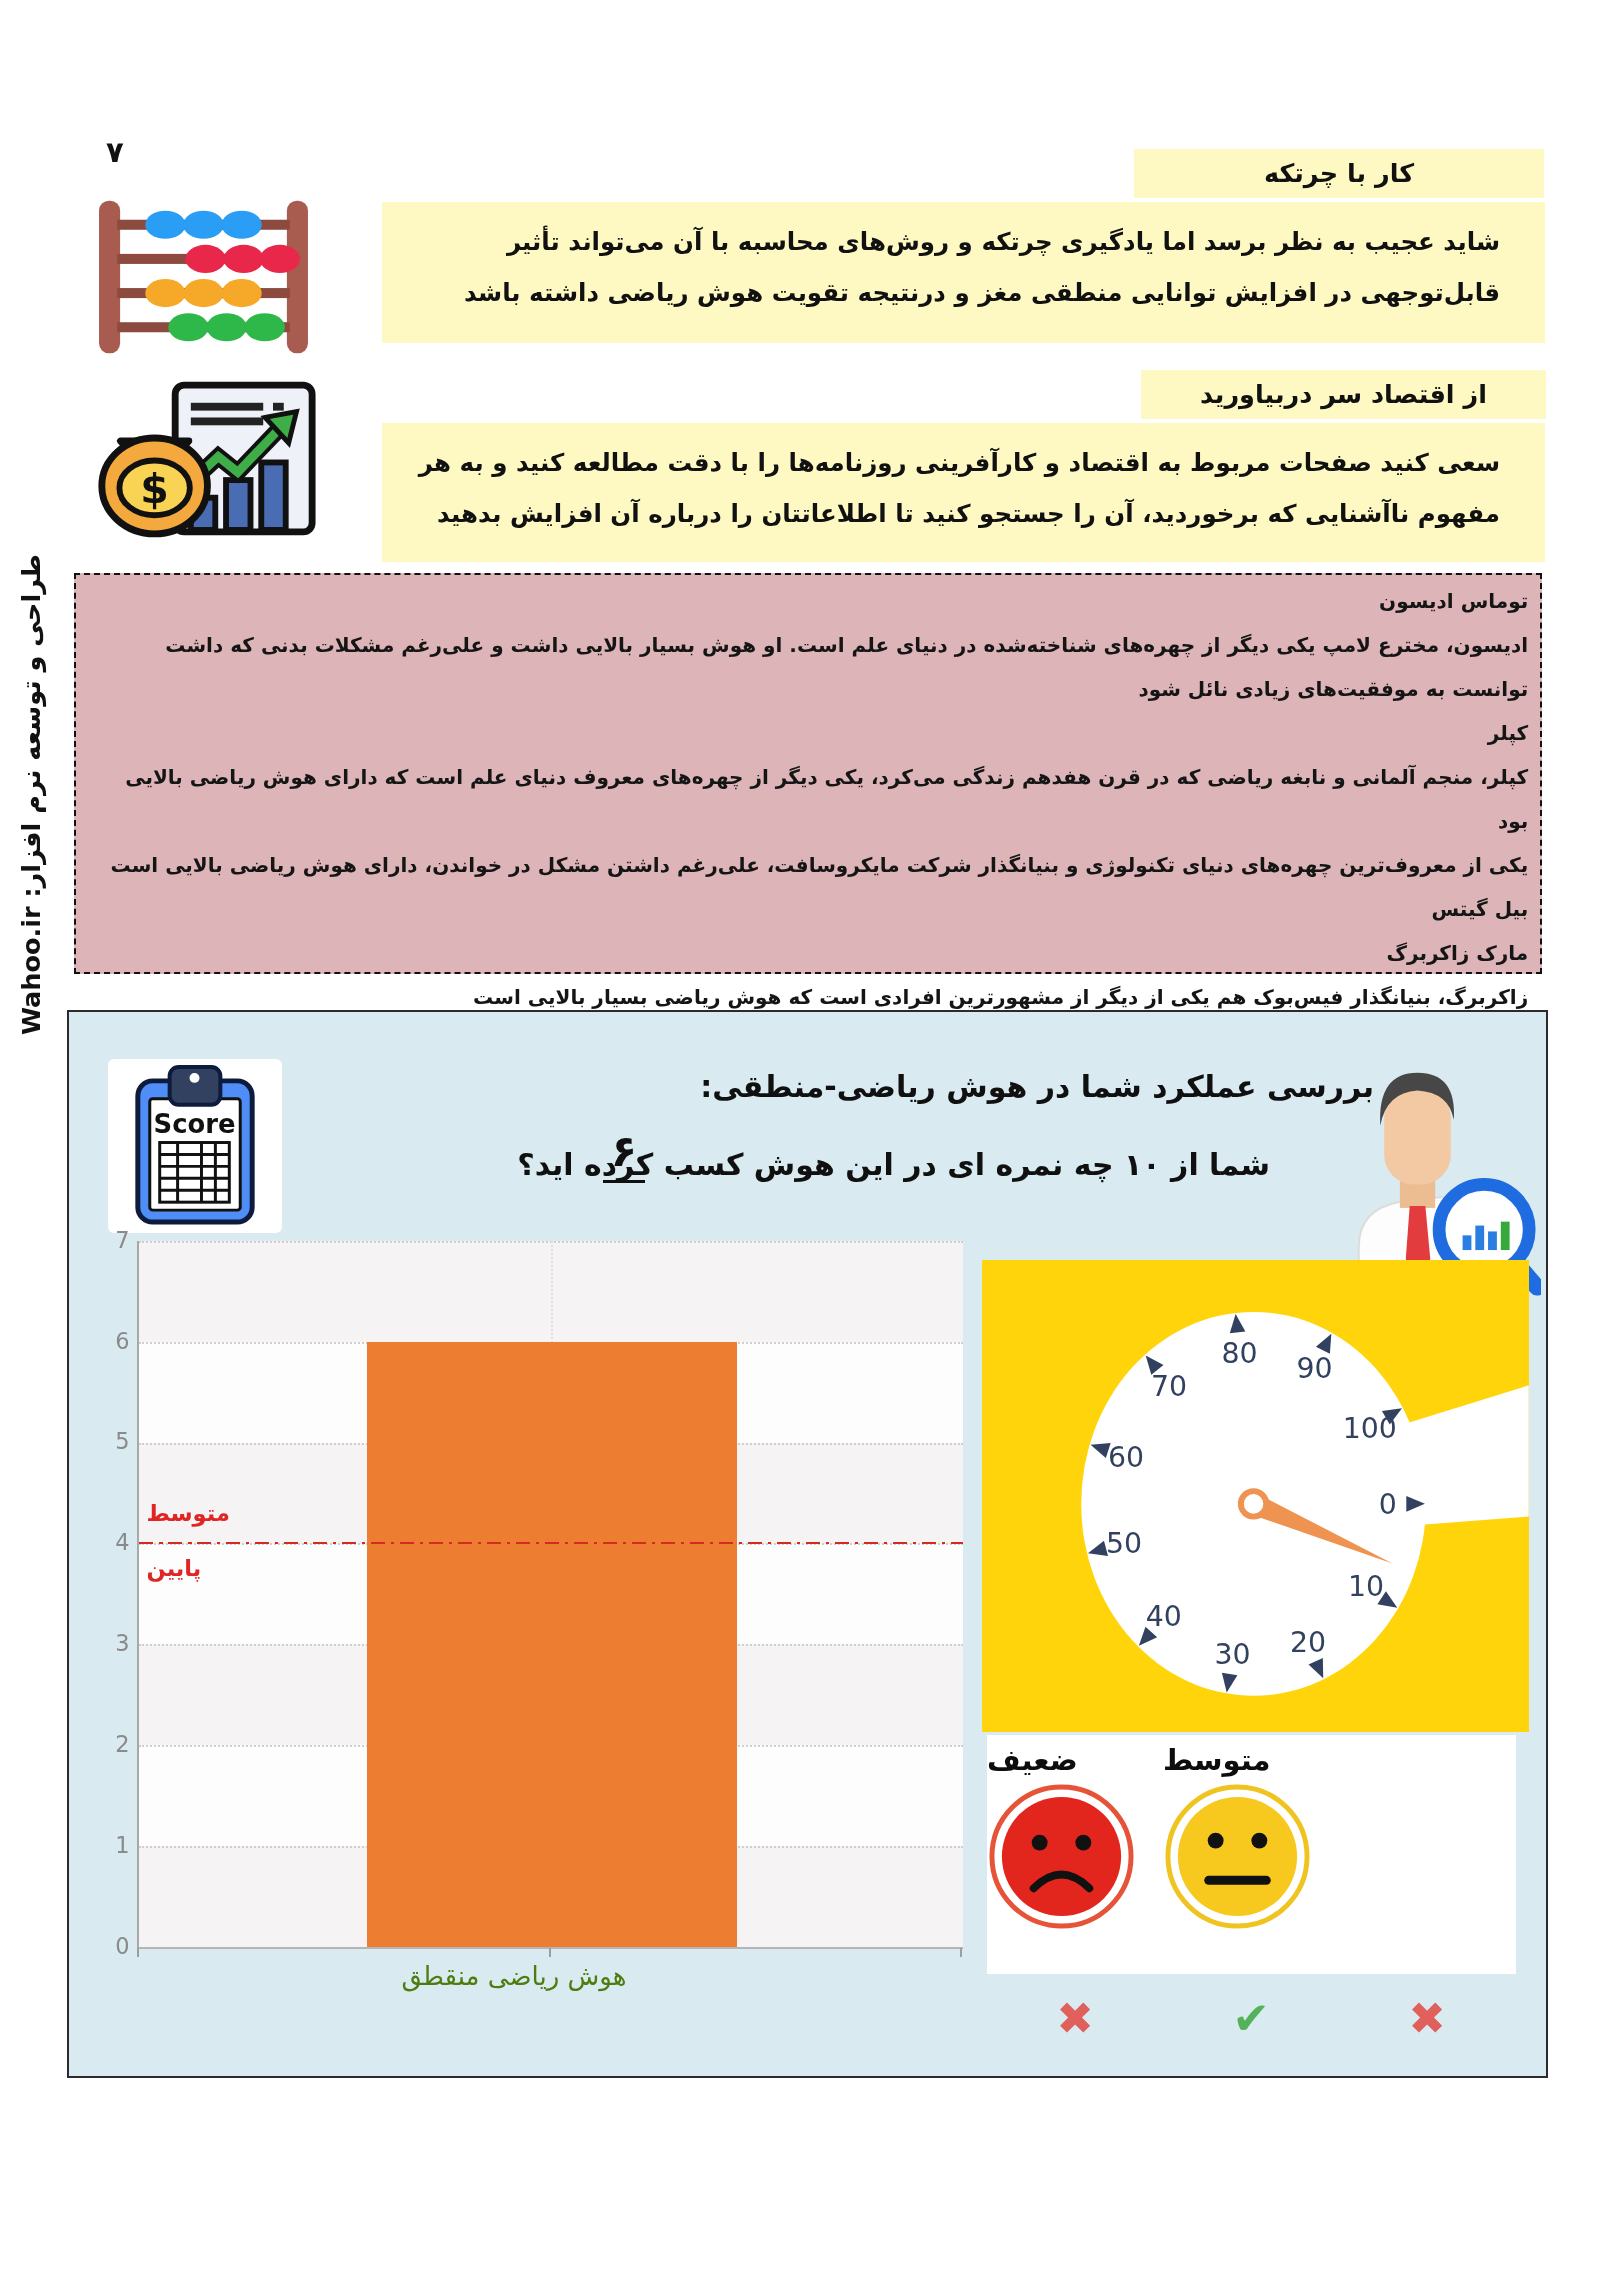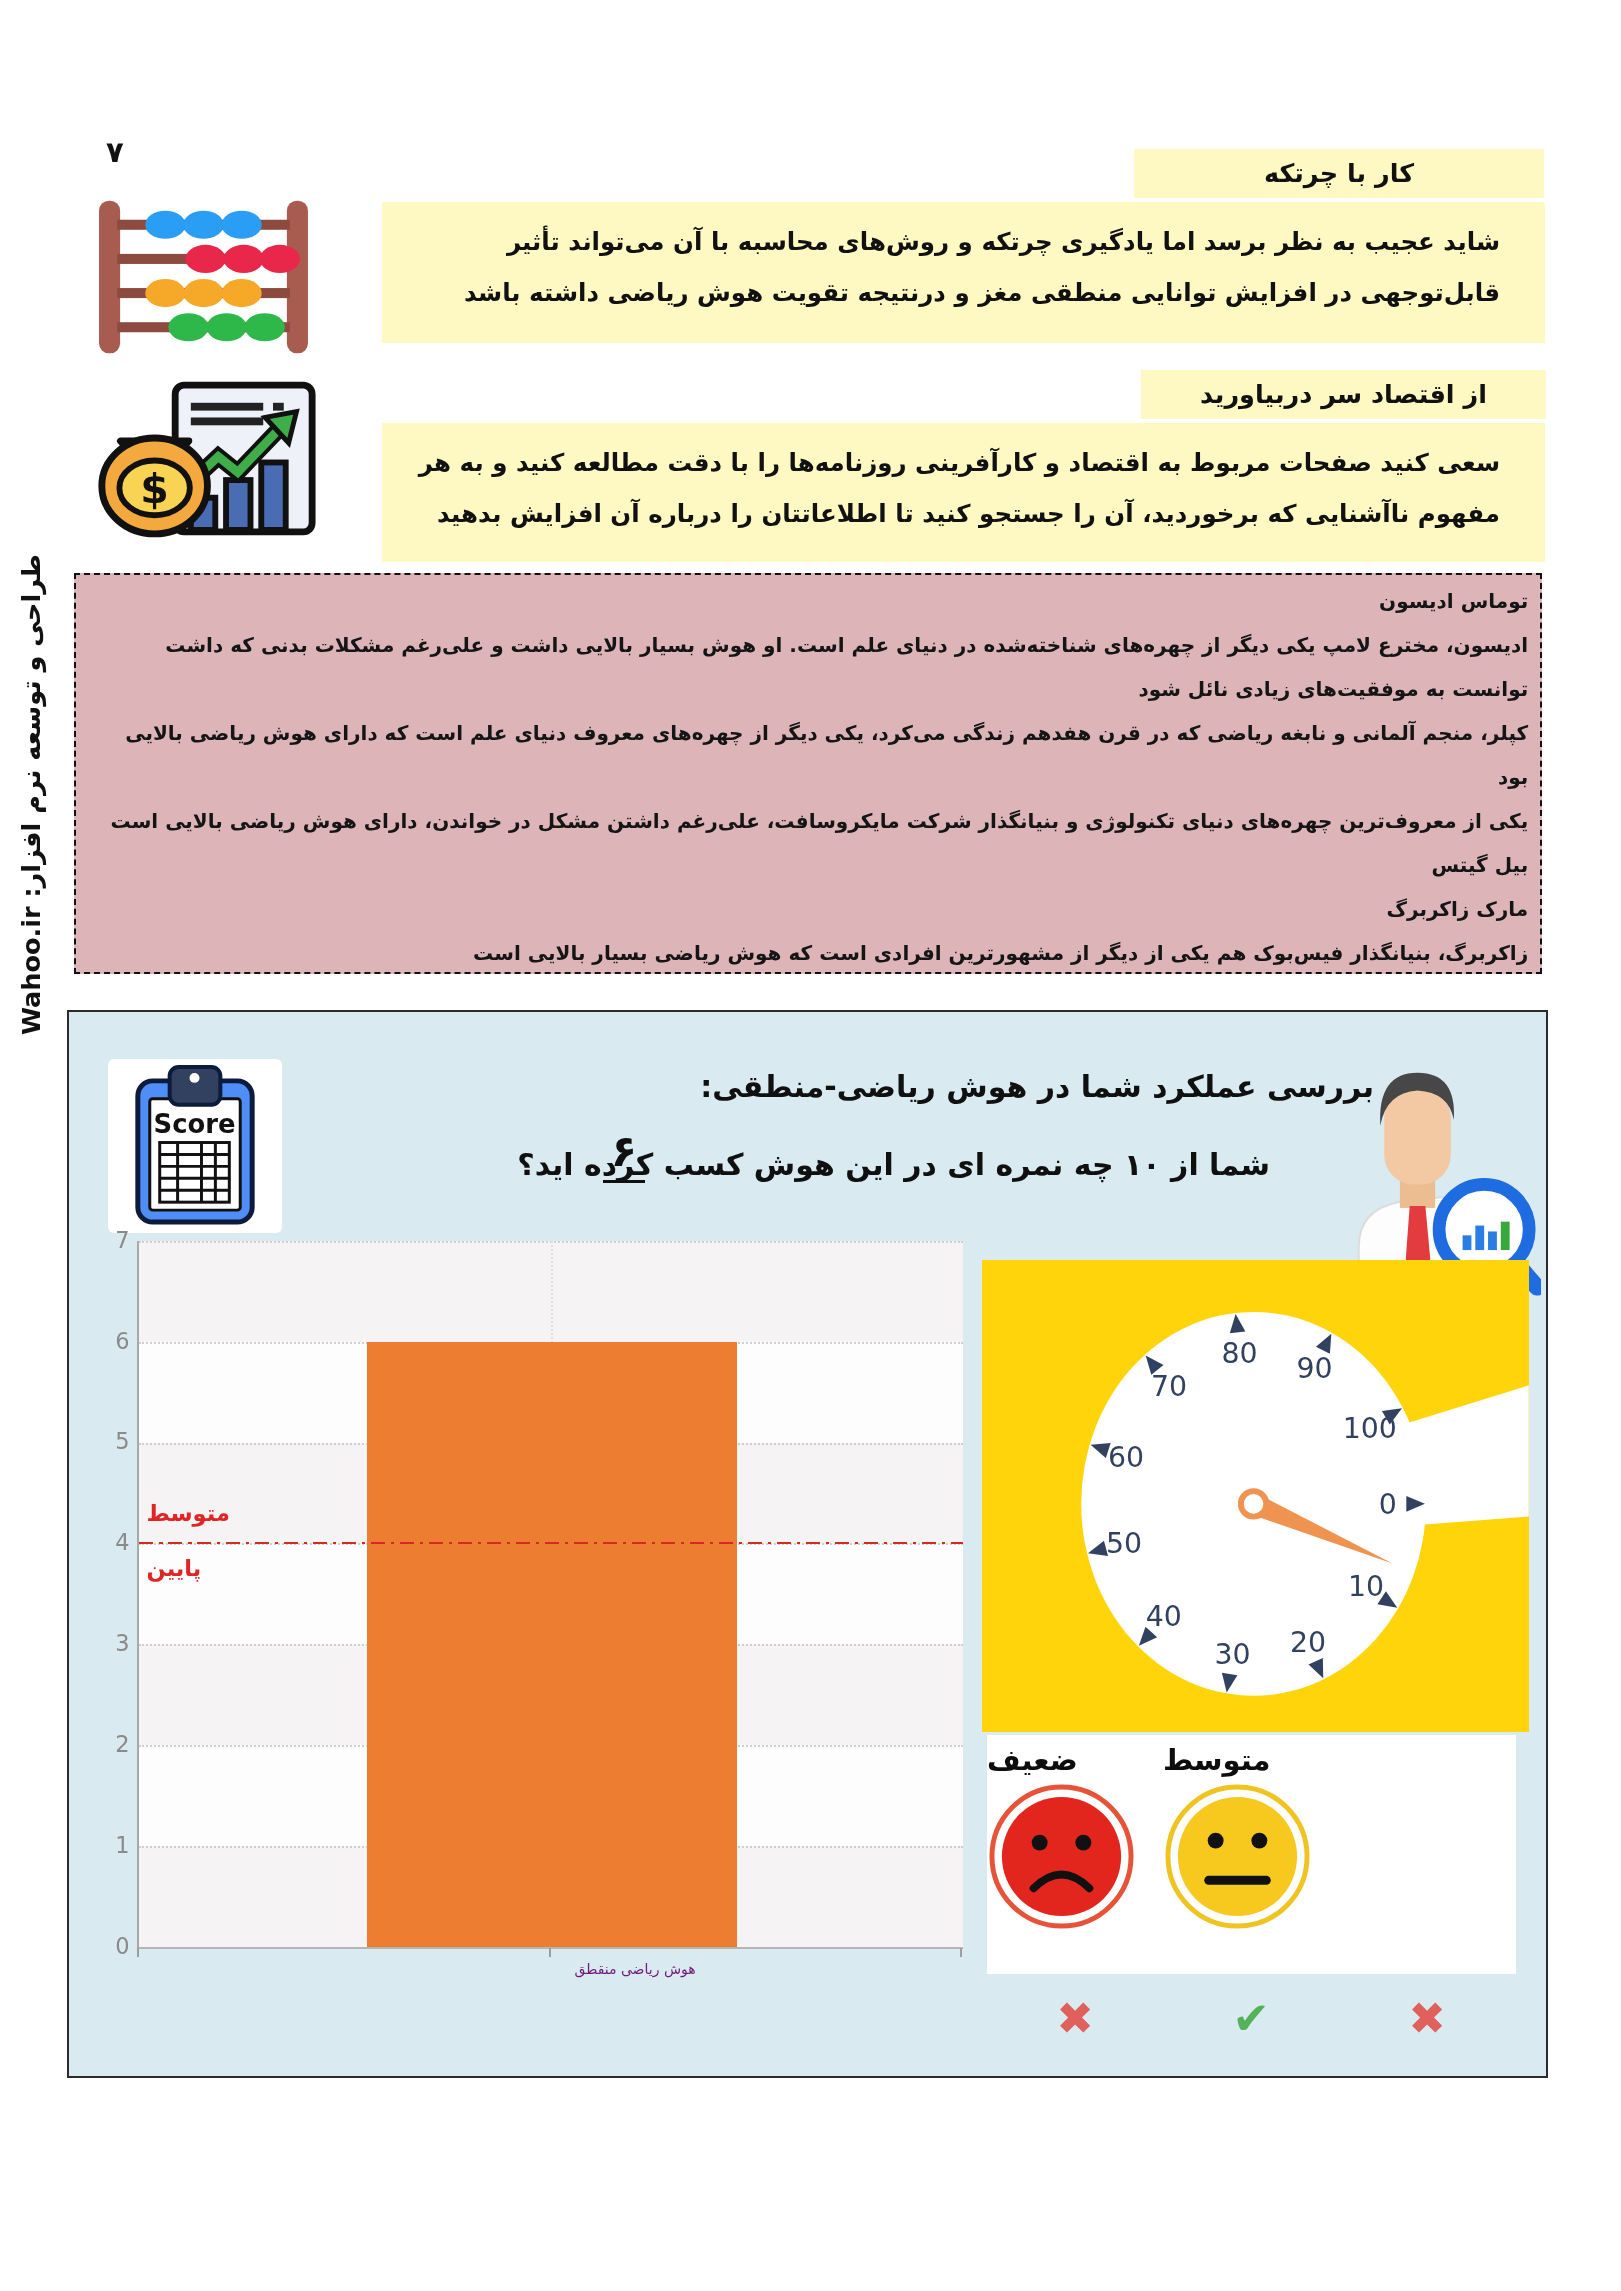--- a/index.html
+++ b/index.html
@@ -25,21 +25,21 @@
   .band{position:absolute;left:0;width:100%;}
   .band.odd{background:#f5f3f3;}
   .band.even{background:#fdfdfd;}
   .gridline{position:absolute;left:0;width:100%;height:0;border-top:2px dotted #d2cecd;}
   .vgridline{position:absolute;top:0;height:100%;width:0;border-left:2px dotted #e2dedd;}
   .ylabel{position:absolute;width:41px;text-align:right;font-size:22.5px;color:#8a8a8a;}
   #bar{position:absolute;background:#ed7d31;bottom:0;}
   #refline{position:absolute;height:2.9px;width:100%;background:repeating-linear-gradient(90deg,#d42a22 0 13.7px,rgba(0,0,0,0) 13.7px 19.6px,#d42a22 19.6px 23.5px,rgba(0,0,0,0) 23.5px 29px);}
   .ref-label{position:absolute;left:7.8px;color:#e02525;font-size:22.5px;font-weight:bold;}
   .xtick{position:absolute;width:0;height:8.8px;border-left:2px solid #9d9d9d;}
-  #xlabel{left:313px;top:743px;width:294px;text-align:right;font-size:14px;color:#701a75;}
+  #xlabel{left:313px;top:743px;width:294px;text-align:left;font-size:26px;color:#4d7c0f;}
   
   #gauge-box{left:913px;top:248px;width:547px;height:472px;background:#ffd40a;}
   #faces-strip{left:918px;top:723px;width:529px;height:239px;background:#fff;display:flex;}
   .face-col{width:176px;text-align:left;}
   .face-label{font-size:29px;font-weight:bold;color:#0d0d0d;margin-top:7.8px;}
   #marks-row{left:918px;top:972px;width:529px;height:69px;display:flex;}
   .mark{width:176px;text-align:center;font-size:45px;font-weight:bold;line-height:69px;}
   .mark.cross{color:#e0605c;}
   .mark.check{color:#55b25a;}
 </style>
@@ -103,20 +103,21 @@
     <text x="63" y="125" font-size="42" font-weight="bold" font-family="DejaVu Sans, sans-serif" fill="#111" text-anchor="middle">$</text>
   </svg>
 </div>
 
 <div class="abs peach sec-title rtl" style="left:1141px;top:370px;width:405px;height:49px;">از اقتصاد سر دربیاورید</div>
 <div class="abs peach sec-body rtl" style="left:382px;top:423px;width:1163px;height:139px;">سعی کنید صفحات مربوط به اقتصاد و کارآفرینی روزنامه‌ها را با دقت مطالعه کنید و به هر مفهوم ناآشنایی که برخوردید، آن را جستجو کنید تا اطلاعاتتان را درباره آن افزایش بدهید</div>
 
 <div class="abs rtl" id="figures-box">
     <p>توماس ادیسون</p>
     <p>ادیسون، مخترع لامپ یکی دیگر از چهره‌های شناخته‌شده در دنیای علم است. او هوش بسیار بالایی داشت و علی‌رغم مشکلات بدنی که داشت توانست به موفقیت‌های زیادی نائل شود</p>
+    <p>کپلر</p>
     <p>کپلر، منجم آلمانی و نابغه ریاضی که در قرن هفدهم زندگی می‌کرد، یکی دیگر از چهره‌های معروف دنیای علم است که دارای هوش ریاضی بالایی بود</p>
     <p>یکی از معروف‌ترین چهره‌های دنیای تکنولوژی و بنیانگذار شرکت مایکروسافت، علی‌رغم داشتن مشکل در خواندن، دارای هوش ریاضی بالایی است</p>
     <p>بیل گیتس</p>
     <p>مارک زاکربرگ</p>
     <p>زاکربرگ، بنیانگذار فیس‌بوک هم یکی از دیگر از مشهورترین افرادی است که هوش ریاضی بسیار بالایی است</p>
   </div>
 
 <div class="abs rtl" id="credit">طراحی و توسعه نرم افزار: Wahoo.ir</div>
 
 <div class="abs" id="panel">

